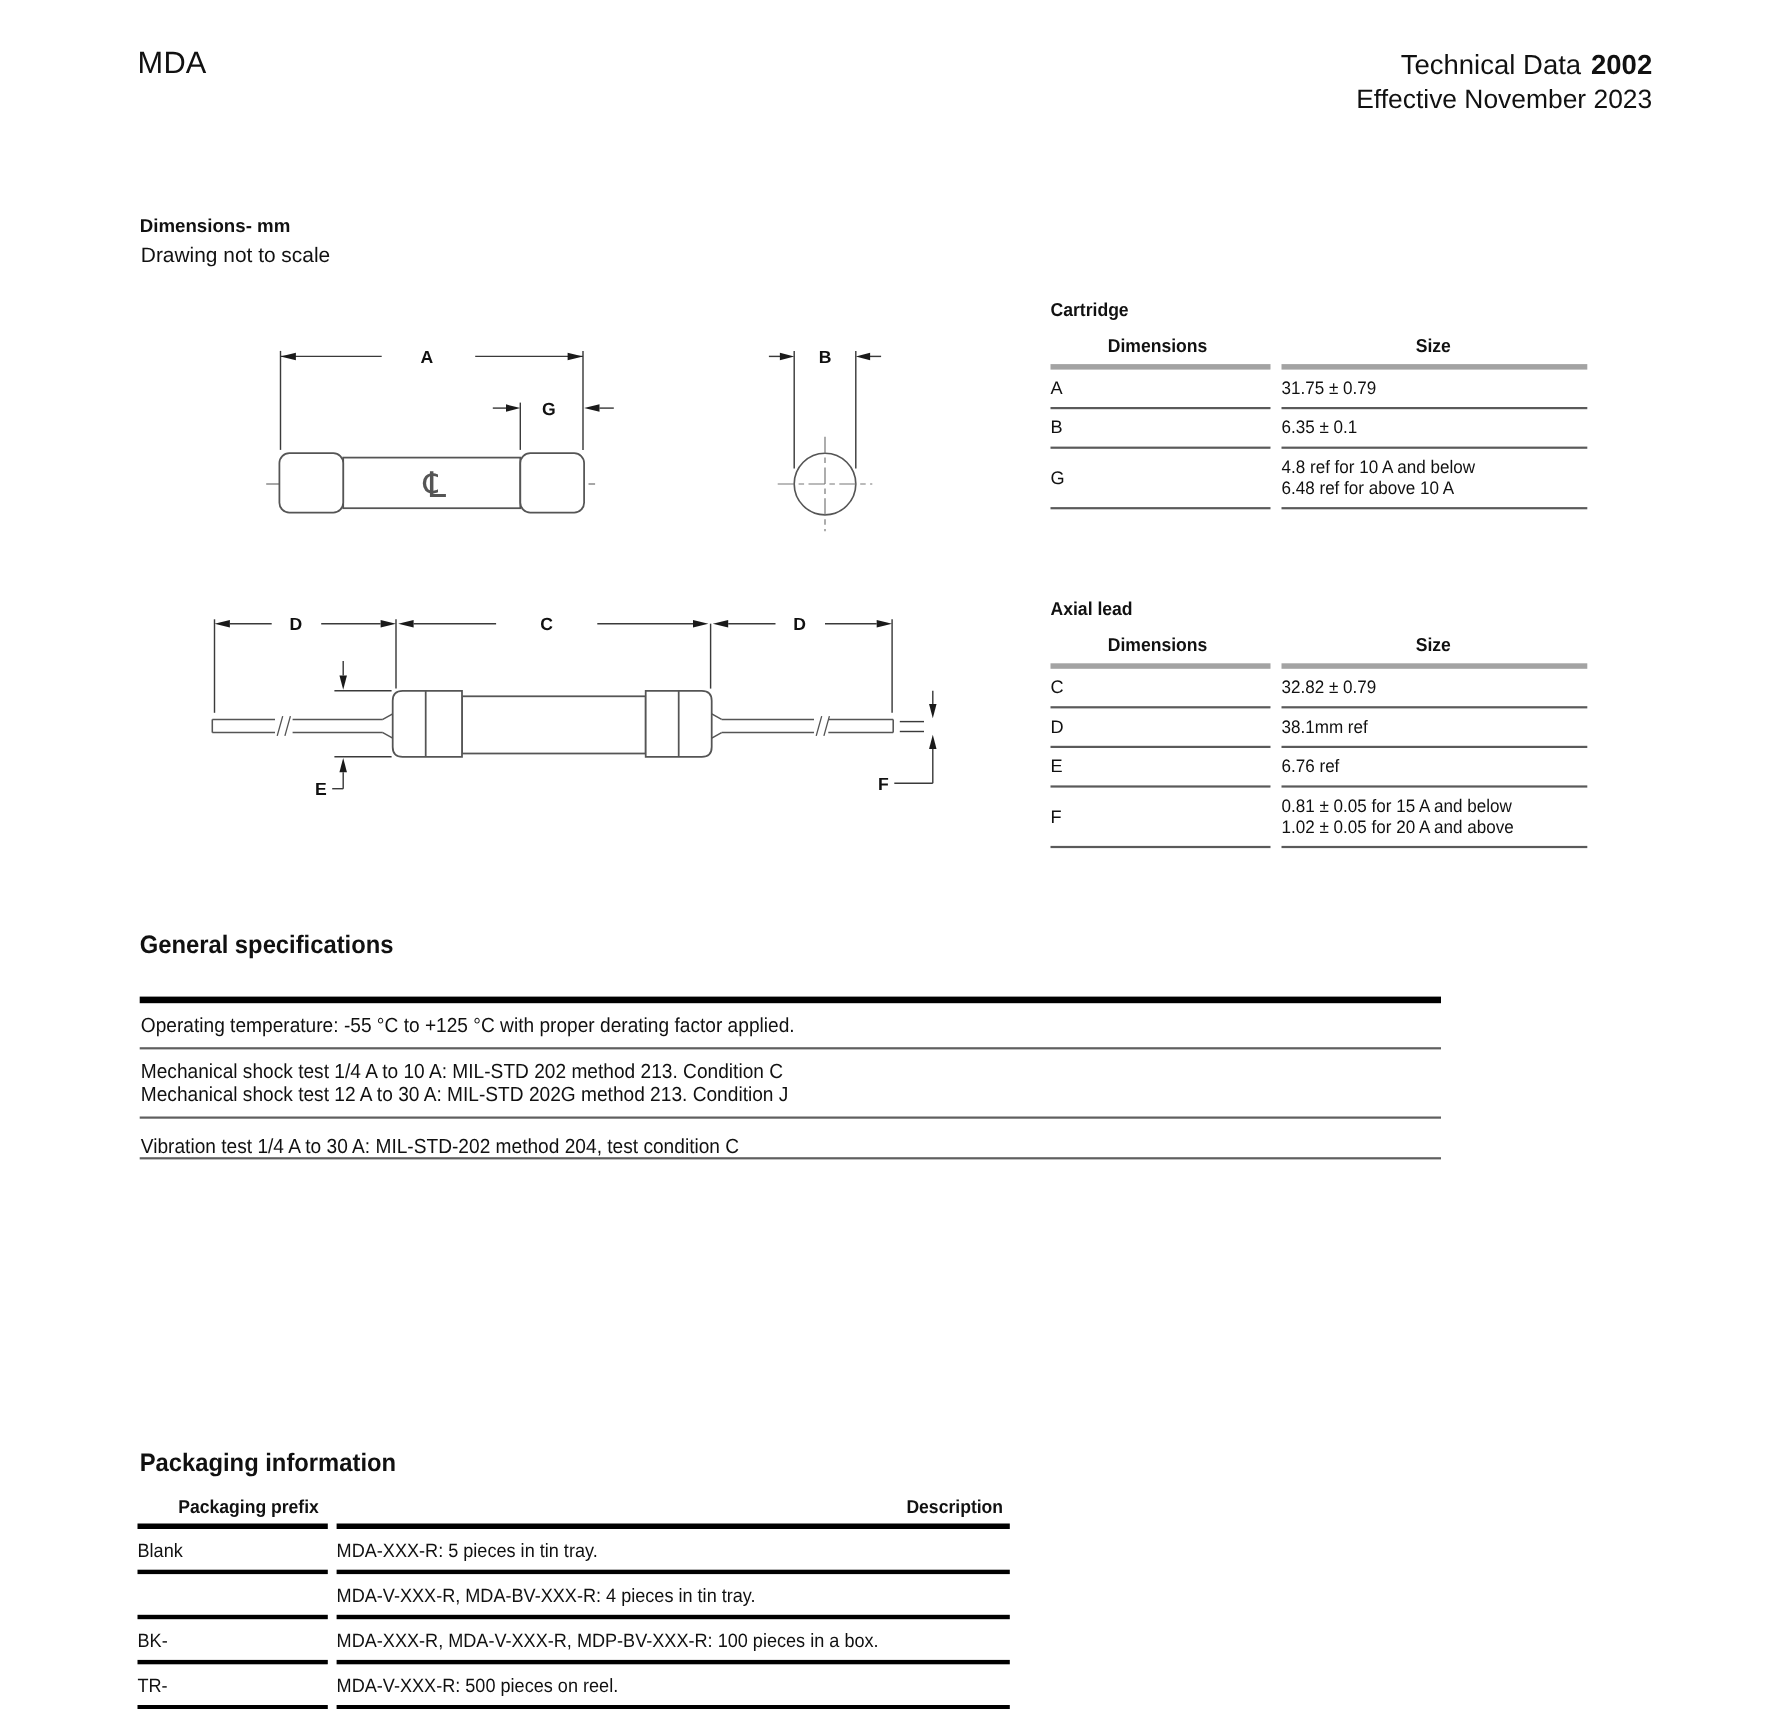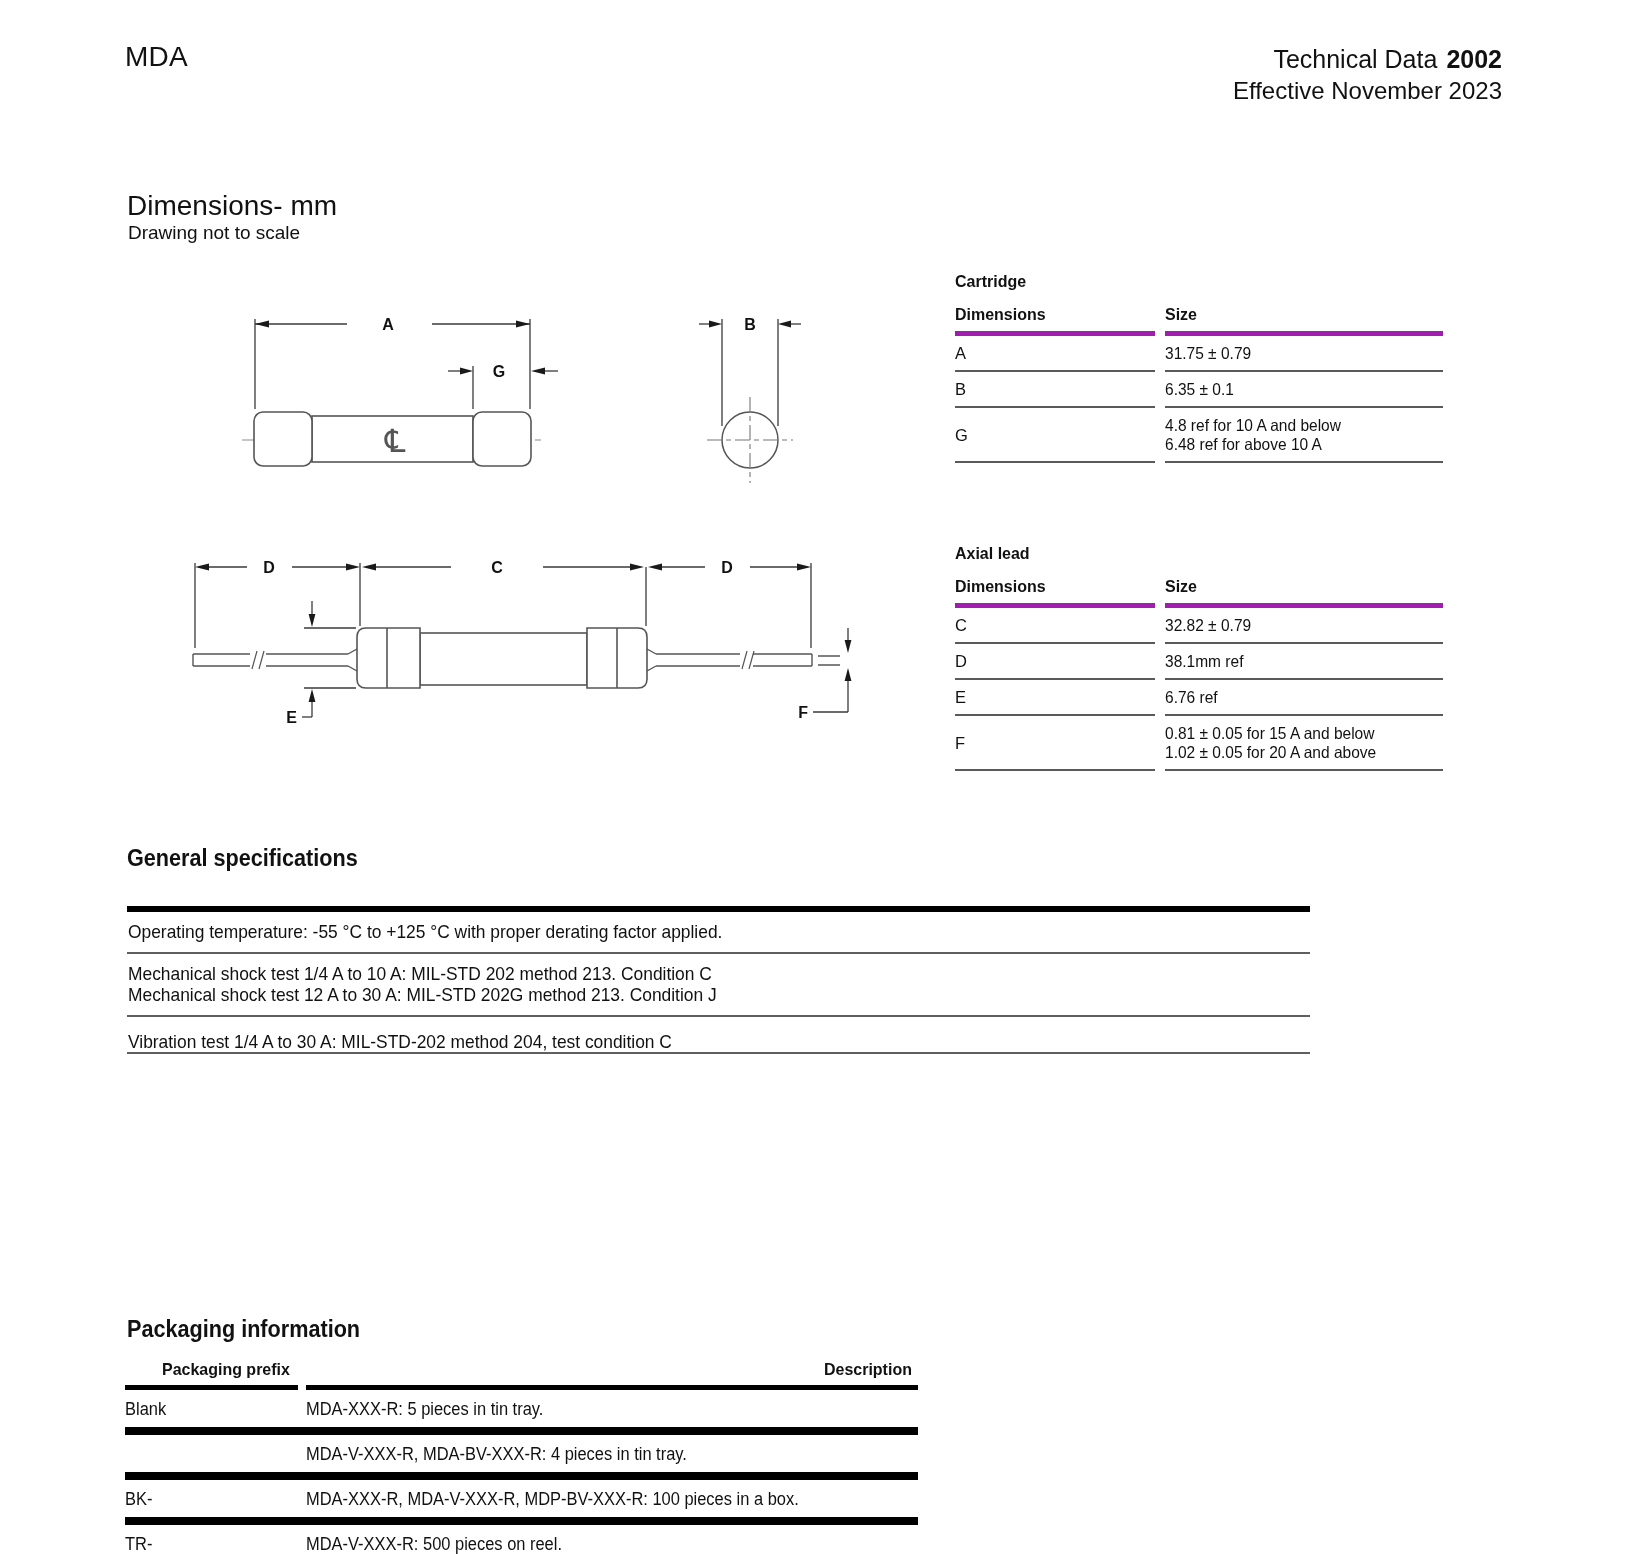--- a/index.html
+++ b/index.html
@@ -11,33 +11,33 @@
 
   
   .product-title { font-size:28px; line-height:34px; font-weight:500; letter-spacing:0.2px; }
   .product-subtitle { font-size:28px; line-height:34px; font-weight:400; }
   .hdr-right { text-align:right; }
   .doc-line { font-size:25px; line-height:30px; font-weight:400; }
   .doc-num { font-weight:bold; margin-left:9px; }
   .effective { font-size:24px; line-height:26px; font-weight:400; margin-top:4px; }
 
   
-  .dim-heading { font-size:28px; font-weight:normal; line-height:26px; }
+  .dim-heading { font-size:17px; font-weight:bold; line-height:26px; }
   .dim-note { font-size:19px; font-weight:400; line-height:26px; }
   .section-heading { font-size:23px; font-weight:bold; }
 
   
   .cnd { display:inline-block; transform:scaleX(0.94); transform-origin:0 50%; white-space:nowrap; }
 
   
   .tbl-caption { font-size:17px; font-weight:bold; margin-bottom:11px; }
   table.dims { border-collapse:collapse; width:488px; table-layout:fixed; }
   table.dims th {
-    text-align:left; font-size:17px; font-weight:bold; padding:2px 0 7px 0;
-    border-bottom:5px solid #a21caf; line-height:19px;
+    text-align:center; font-size:17px; font-weight:bold; padding:2px 0 7px 0;
+    border-bottom:5px solid #a3a3a3; line-height:19px;
   }
   table.dims td {
     font-size:16.5px; padding:8px 0 7px 0; border-bottom:2px solid #5a5a5a;
     vertical-align:middle; line-height:19px;
   }
   table.dims .c1 { width:200px; border-right:10px solid #fff; }
   .two-line div { line-height:19px; }
 
   
   .gs-table { width:1183px; border-top:6px solid #000; }
@@ -45,21 +45,21 @@
   .gs-row.last { padding:14px 0 0 1px; }
   .gs-row div { line-height:21px; }
 
   
   table.pkg { border-collapse:collapse; width:793px; table-layout:fixed; }
   table.pkg th {
     text-align:right; font-size:17px; font-weight:bold; padding:2px 0 6px 0;
     border-bottom:5px solid #000; line-height:19px;
   }
   table.pkg td {
-    font-size:17.5px; padding:9px 0 8px 0; border-bottom:8px solid #000000;
+    font-size:17.5px; padding:9px 0 8px 0; border-bottom:4px solid #000000;
     vertical-align:middle; line-height:20px;
   }
   table.pkg .c1 { width:173px; border-right:8px solid #fff; }
 
   
   svg text.dimlbl { font-family:"Liberation Sans","DejaVu Sans",sans-serif; font-weight:bold; font-size:16px; fill:#111; }
   svg text.clsym { font-family:"DejaVu Sans",sans-serif; font-weight:400; font-size:32px; fill:#555; }
 </style>
 </head>
 <body>

